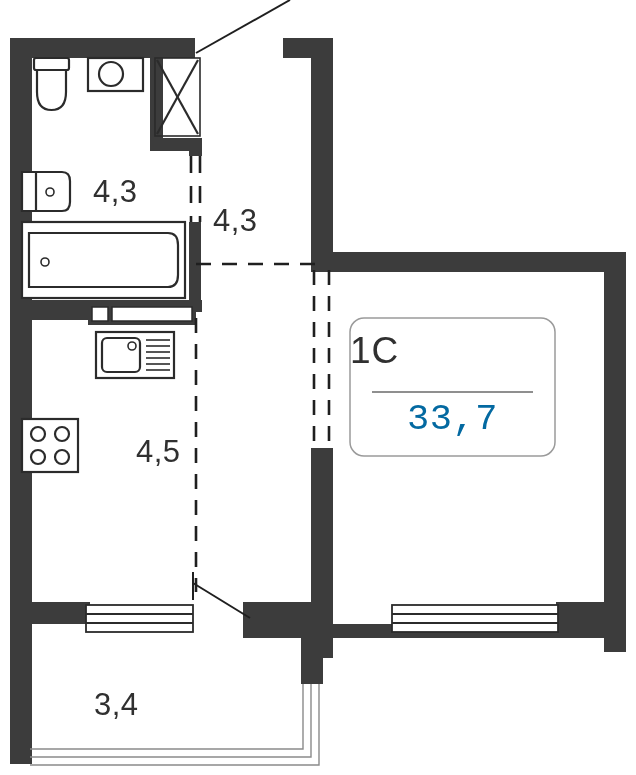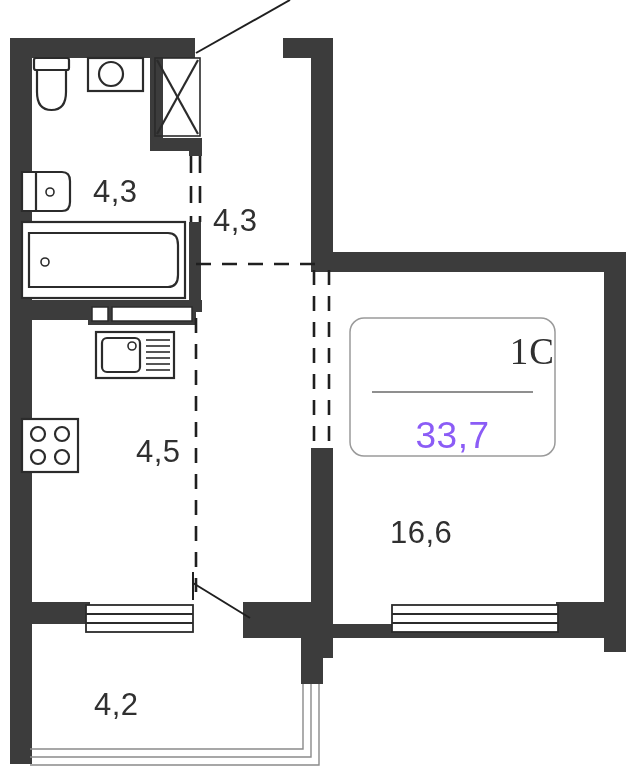--- a/index.html
+++ b/index.html
@@ -98,26 +98,25 @@
   .badge-type {
     position: absolute;
     color: #303030;
     font-family: "Liberation Sans", sans-serif;
     font-size: 37px;
     letter-spacing: 1px;
     white-space: nowrap;
   }
   .badge-area {
     position: absolute;
-    color: #8b5cf6;
-    font-family: Liberation Sans, sans-serif;
+    color: #0369a1;
+    font-family: Liberation Mono, monospace;
     font-size: 37px;
     letter-spacing: 0.5px;
     white-space: nowrap;
-    margin-top: 17px;
   }
 </style>
 </head>
 <body>
 
 <div id="plan-root">
 
   <svg id="plan-svg" viewBox="0 0 636 775" xmlns="http://www.w3.org/2000/svg">
 
     <g>
@@ -262,21 +261,20 @@
     </g>
 
   </svg>
 
   <div class="area-label" style="left:93px; top:174px;">4,3</div>
 
   <div class="area-label" style="left:213px; top:203px;">4,3</div>
 
   <div class="area-label" style="left:136px; top:434px;">4,5</div>
 
-  <div class="area-label" style="left:390px; top:515px;">16,6</div>
-
-  <div class="area-label" style="left:94px; top:687px;">4,2</div>
-
-  <div class="badge-type" style="left:350px; top:330px; width:205px; text-align:right;font-family:Liberation Serif, serif;">1C</div>
+
+  <div class="area-label" style="left:94px; top:687px;">3,4</div>
+
+  <div class="badge-type" style="left:350px; top:330px; width:205px; text-align:left;">1C</div>
 
   <div class="badge-area" style="left:350px; top:398px; width:205px; text-align:center;">33,7</div>
 
 </div>
 
 </body></html>

